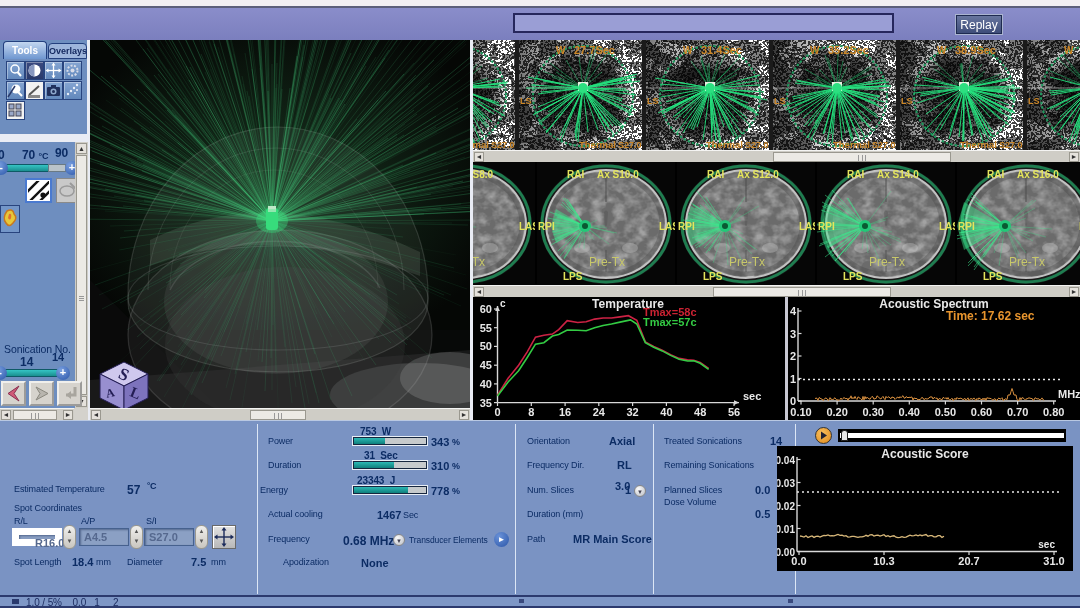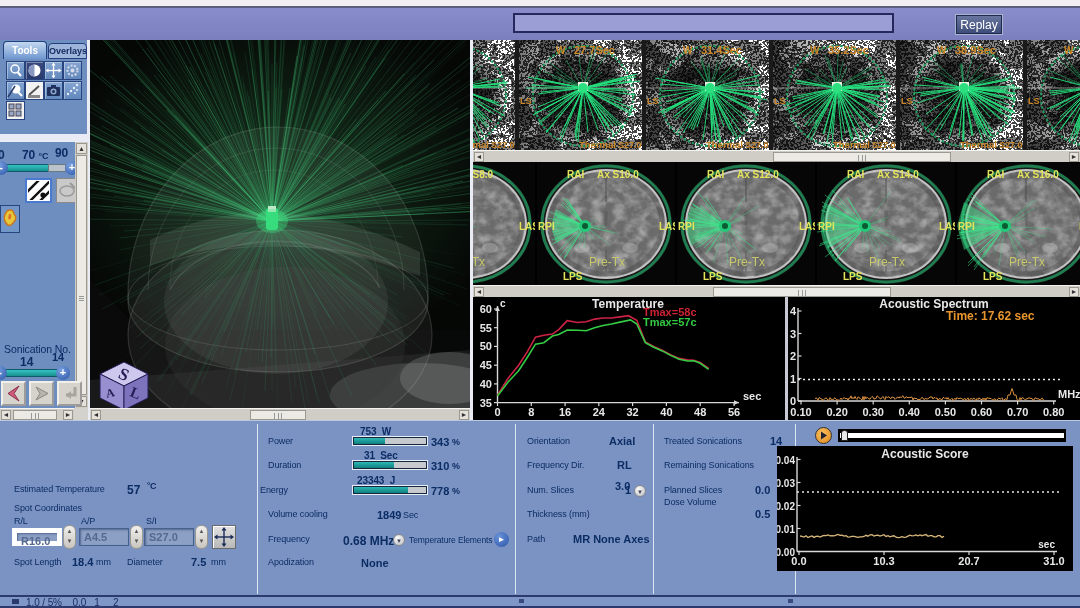--- a/index.html
+++ b/index.html
@@ -1791,21 +1791,21 @@
 <div class="ab" style="left:515px;top:424px;width:1px;height:170px;background:#dce6f5"></div>
 <div class="ab" style="left:653px;top:424px;width:1px;height:170px;background:#dce6f5"></div>
 <div class="ab" style="left:795px;top:424px;width:1px;height:170px;background:#dce6f5"></div>
 <div class="lbl" style="left:14px;top:484px">Estimated Temperature</div>
 <div class="val" style="left:127px;top:483px;font-size:12px">57</div>
 <div class="lbl" style="left:147px;top:481px;font-weight:bold"><span style="font-size:8px;vertical-align:top">°</span>C</div>
 <div class="lbl" style="left:14px;top:503px">Spot Coordinates</div>
 <div class="lbl" style="left:14px;top:516px">R/L</div>
 <div class="lbl" style="left:81px;top:516px">A/P</div>
 <div class="lbl" style="left:146px;top:516px">S/I</div>
-<div class="ab" style="left:12px;top:528px;width:50px;height:18px;background:#8ba0c4;border:5px solid #ffffff;box-shadow:inset 1px 1px 2px rgba(30,50,90,0.5);color:#55688e;font-size:11px;font-weight:bold;line-height:17px;padding-left:4px">R16.0</div>
+<div class="ab" style="left:12px;top:528px;width:50px;height:18px;background:#8ba0c4;border:7px solid #ffffff;box-shadow:inset 1px 1px 2px rgba(30,50,90,0.5);color:#55688e;font-size:11px;font-weight:bold;line-height:17px;padding-left:16px">R16.0</div>
 <div class="ab" style="left:63px;top:525px;width:13px;height:24px;background:linear-gradient(180deg,#f0efec,#c9c6c0);border:1px solid #9a988f;border-radius:6px;">
     <div style="font-size:6px;color:#555;text-align:center;line-height:11px">▲</div>
     <div style="font-size:6px;color:#555;text-align:center;line-height:9px">▼</div>
   </div>
 <div class="ab" style="left:79px;top:528px;width:50px;height:18px;background:#8ba0c4;border:1px solid #46618e;box-shadow:inset 1px 1px 2px rgba(30,50,90,0.5);color:#55688e;font-size:11px;font-weight:bold;line-height:17px;padding-left:4px">A4.5</div>
 <div class="ab" style="left:130px;top:525px;width:13px;height:24px;background:linear-gradient(180deg,#f0efec,#c9c6c0);border:1px solid #9a988f;border-radius:6px;">
     <div style="font-size:6px;color:#555;text-align:center;line-height:11px">▲</div>
     <div style="font-size:6px;color:#555;text-align:center;line-height:9px">▼</div>
   </div>
 <div class="ab" style="left:144px;top:528px;width:50px;height:18px;background:#8ba0c4;border:1px solid #46618e;box-shadow:inset 1px 1px 2px rgba(30,50,90,0.5);color:#55688e;font-size:11px;font-weight:bold;line-height:17px;padding-left:4px">S27.0</div>
@@ -1827,58 +1827,58 @@
     </svg></div>
 <div class="lbl" style="left:14px;top:557px">Spot Length</div>
 <div class="val" style="left:72px;top:556px">18.4</div>
 <div class="lbl" style="left:96px;top:557px">mm</div>
 <div class="lbl" style="left:127px;top:557px">Diameter</div>
 <div class="val" style="left:191px;top:556px">7.5</div>
 <div class="lbl" style="left:211px;top:557px">mm</div>
 <div class="lbl" style="left:268px;top:436px">Power</div>
 <div class="lbl" style="left:268px;top:460px">Duration</div>
 <div class="lbl" style="left:260px;top:485px">Energy</div>
-<div class="lbl" style="left:268px;top:509px">Volume cooling</div>
+<div class="lbl" style="left:268px;top:509px">Actual cooling</div>
 <div class="lbl" style="left:268px;top:534px">Frequency</div>
-<div class="lbl" style="left:268px;top:557px">Apodization</div>
+<div class="lbl" style="left:283px;top:557px">Apodization</div>
 <div class="lbl" style="left:360px;top:426px;font-weight:bold;font-size:10px">753&nbsp; W</div>
 <div class="ab" style="left:353px;top:437px;width:74px;height:8px;background:#c6cacc;border:1px solid #16263e;outline:1px solid #e8eef6">
     <div style="position:absolute;left:0;top:0;width:31px;height:6px;background:linear-gradient(180deg,#2cb8b4,#0f7f7c)"></div>
   </div>
 <div class="lbl" style="left:364px;top:450px;font-weight:bold;font-size:10px">31&nbsp; Sec</div>
 <div class="ab" style="left:353px;top:461px;width:74px;height:8px;background:#c6cacc;border:1px solid #16263e;outline:1px solid #e8eef6">
     <div style="position:absolute;left:0;top:0;width:40px;height:6px;background:linear-gradient(180deg,#2cb8b4,#0f7f7c)"></div>
   </div>
 <div class="lbl" style="left:357px;top:475px;font-weight:bold;font-size:10px">23343&nbsp; J</div>
 <div class="ab" style="left:353px;top:486px;width:74px;height:8px;background:#c6cacc;border:1px solid #16263e;outline:1px solid #e8eef6">
     <div style="position:absolute;left:0;top:0;width:54px;height:6px;background:linear-gradient(180deg,#2cb8b4,#0f7f7c)"></div>
   </div>
 <div class="val" style="left:431px;top:436px">343</div>
 <div class="lbl" style="left:452px;top:437px;font-weight:bold">%</div>
 <div class="val" style="left:431px;top:460px">310</div>
 <div class="lbl" style="left:452px;top:461px;font-weight:bold">%</div>
 <div class="val" style="left:431px;top:485px">778</div>
 <div class="lbl" style="left:452px;top:486px;font-weight:bold">%</div>
-<div class="val" style="left:377px;top:509px">1849</div>
+<div class="val" style="left:377px;top:509px">1467</div>
 <div class="lbl" style="left:403px;top:510px">Sec</div>
 <div class="val" style="left:343px;top:534px;font-size:12px">0.68 MHz</div>
 <div class="ab" style="left:393px;top:534px;width:12px;height:12px;border-radius:50%;background:radial-gradient(circle at 35% 30%,#fafafa,#b8bcc4);border:1px solid #888;font-size:6px;text-align:center;line-height:12px;color:#445">▼</div>
-<div class="lbl" style="left:409px;top:535px;font-size:8.5px;letter-spacing:-0.1px">Temperature Elements</div>
+<div class="lbl" style="left:409px;top:535px;font-size:8.5px;letter-spacing:-0.1px">Transducer Elements</div>
 <div class="ab" style="left:494px;top:532px;width:15px;height:15px;border-radius:50%;background:radial-gradient(circle at 35% 30%,#6a92d8,#2a55a8);color:#fff;font-size:8px;text-align:center;line-height:15px;font-weight:bold">►</div>
 <div class="val" style="left:361px;top:557px">None</div>
 <div class="lbl" style="left:527px;top:436px">Orientation</div>
 <div class="val" style="left:609px;top:435px">Axial</div>
 <div class="lbl" style="left:527px;top:460px">Frequency Dir.</div>
 <div class="val" style="left:617px;top:459px">RL</div>
 <div class="lbl" style="left:527px;top:485px">Num. Slices</div>
 <div class="val" style="left:625px;top:484px">1</div>
-<div class="lbl" style="left:527px;top:509px">Thickness (mm)</div>
+<div class="lbl" style="left:527px;top:509px">Duration (mm)</div>
 <div class="val" style="left:615px;top:480px">3.0</div>
 <div class="lbl" style="left:527px;top:534px">Path</div>
-<div class="val" style="left:573px;top:533px">MR None Axes</div>
+<div class="val" style="left:573px;top:533px">MR Main Score</div>
 <div class="ab" style="left:634px;top:485px;width:12px;height:12px;border-radius:50%;background:radial-gradient(circle at 35% 30%,#fafafa,#b8bcc4);border:1px solid #888;font-size:6px;text-align:center;line-height:12px;color:#445">▼</div>
 <div class="lbl" style="left:664px;top:436px">Treated Sonications</div>
 <div class="val" style="left:770px;top:435px">14</div>
 <div class="lbl" style="left:664px;top:460px">Remaining Sonications</div>
 <div class="lbl" style="left:664px;top:485px">Planned Slices</div>
 <div class="val" style="left:755px;top:484px">0.0</div>
 <div class="lbl" style="left:664px;top:497px">Dose Volume</div>
 <div class="val" style="left:755px;top:508px">0.5</div>
 <div class="ab" style="left:815px;top:427px;width:17px;height:17px;border-radius:50%;background:radial-gradient(circle at 40% 35%,#f8c060,#e08818);border:1px solid #333"><svg width="15" height="15">
       <polygon points="5,3.5 11,7.5 5,11.5" fill="#223"></polygon>

